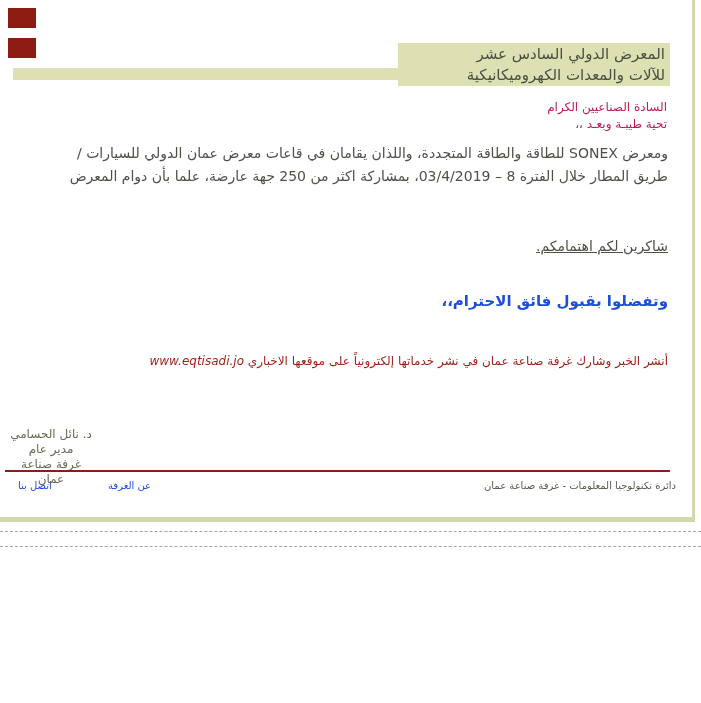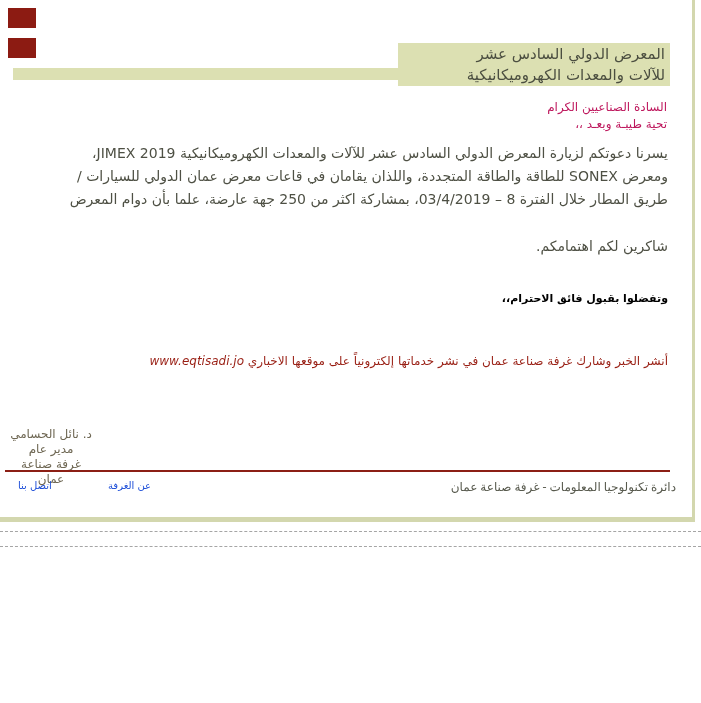--- a/index.html
+++ b/index.html
@@ -29,42 +29,42 @@
   .salutation {
     position: absolute; right: 34px; top: 99px; direction: rtl; text-align: right;
     font-size: 12px; line-height: 17px; color: #be185d;
   }
   .body-par {
     position: absolute; right: 33px; top: 142px; direction: rtl; text-align: right;
     font-size: 14px; line-height: 23px; color: #4e5044; white-space: nowrap;
   }
   .thanks {
     position: absolute; right: 33px; top: 238px; direction: rtl; text-align: left;
-    font-size: 14px; color: #4e5044;
+    font-size: 14px; color: #4e5044; text-decoration: underline;
   }
   .closing {
     position: absolute; right: 33px; top: 292px; direction: rtl; text-align: right;
-    font-size: 11px; font-weight: bold; color: #000000;
+    font-size: 15px; font-weight: bold; color: #1d4ed8;
   }
   .share {
     position: absolute; right: 33px; top: 354px; direction: rtl; text-align: right;
     font-size: 12px; color: #991f14; white-space: nowrap;
   }
   .share .url { direction: ltr; unicode-bidi: embed; font-style: italic; }
   .signature {
     position: absolute; left: 6px; top: 427px; width: 90px; text-align: center;
     direction: rtl; font-size: 12px; line-height: 15px; color: #6e6753;
   }
   .red-rule { position: absolute; left: 5px; top: 470px; width: 665px; height: 2px; background: #8c1f15; }
   .footer-link { position: absolute; top: 480px; direction: rtl; font-size: 10px; color: #1d4ed8; }
   .fl-contact { left: 18px; }
   .fl-about { left: 108px; }
   .footer-credit {
     position: absolute; right: 25px; top: 480px; direction: rtl; text-align: right;
-    font-size: 12px; color: #585a4e; font-family: Liberation Serif, serif;
+    font-size: 10px; color: #585a4e;
   }
   .dash { position: absolute; left: 0; width: 701px; height: 0; border-top: 1px dashed #a5a5a5; }
   .dash1 { top: 531px; }
   .dash2 { top: 546px; }
 </style>
 </head>
 <body>
 
 <div class="page">
 
@@ -79,21 +79,20 @@
     <div>المعرض الدولي السادس عشر</div>
     <div>للآلات والمعدات الكهروميكانيكية</div>
   </div>
 
   <div class="salutation">
     <div>السادة الصناعيين الكرام</div>
     <div>تحية طيبـة وبعـد ،،</div>
   </div>
 
   <div class="body-par">
-    <div>يسرنا دعوتكم لزيارة المعرض الدولي السادس عشر للآلات والمعدات الكهروميكانيكية JIMEX 2019،</div>
     <div>ومعرض SONEX للطاقة والطاقة المتجددة، واللذان يقامان في قاعات معرض عمان الدولي للسيارات /</div>
     <div>طريق المطار خلال الفترة 8 – 03/4/2019، بمشاركة اكثر من 250 جهة عارضة، علما بأن دوام المعرض</div>
   </div>
 
   <div class="thanks">شاكرين لكم اهتمامكم.</div>
 
   <div class="closing">وتفضلوا بقبول فائق الاحترام،،</div>
 
   <div class="share">
     <span>أنشر الخبر وشارك غرفة صناعة عمان في نشر خدماتها إلكترونياً على موقعها الاخباري</span>

